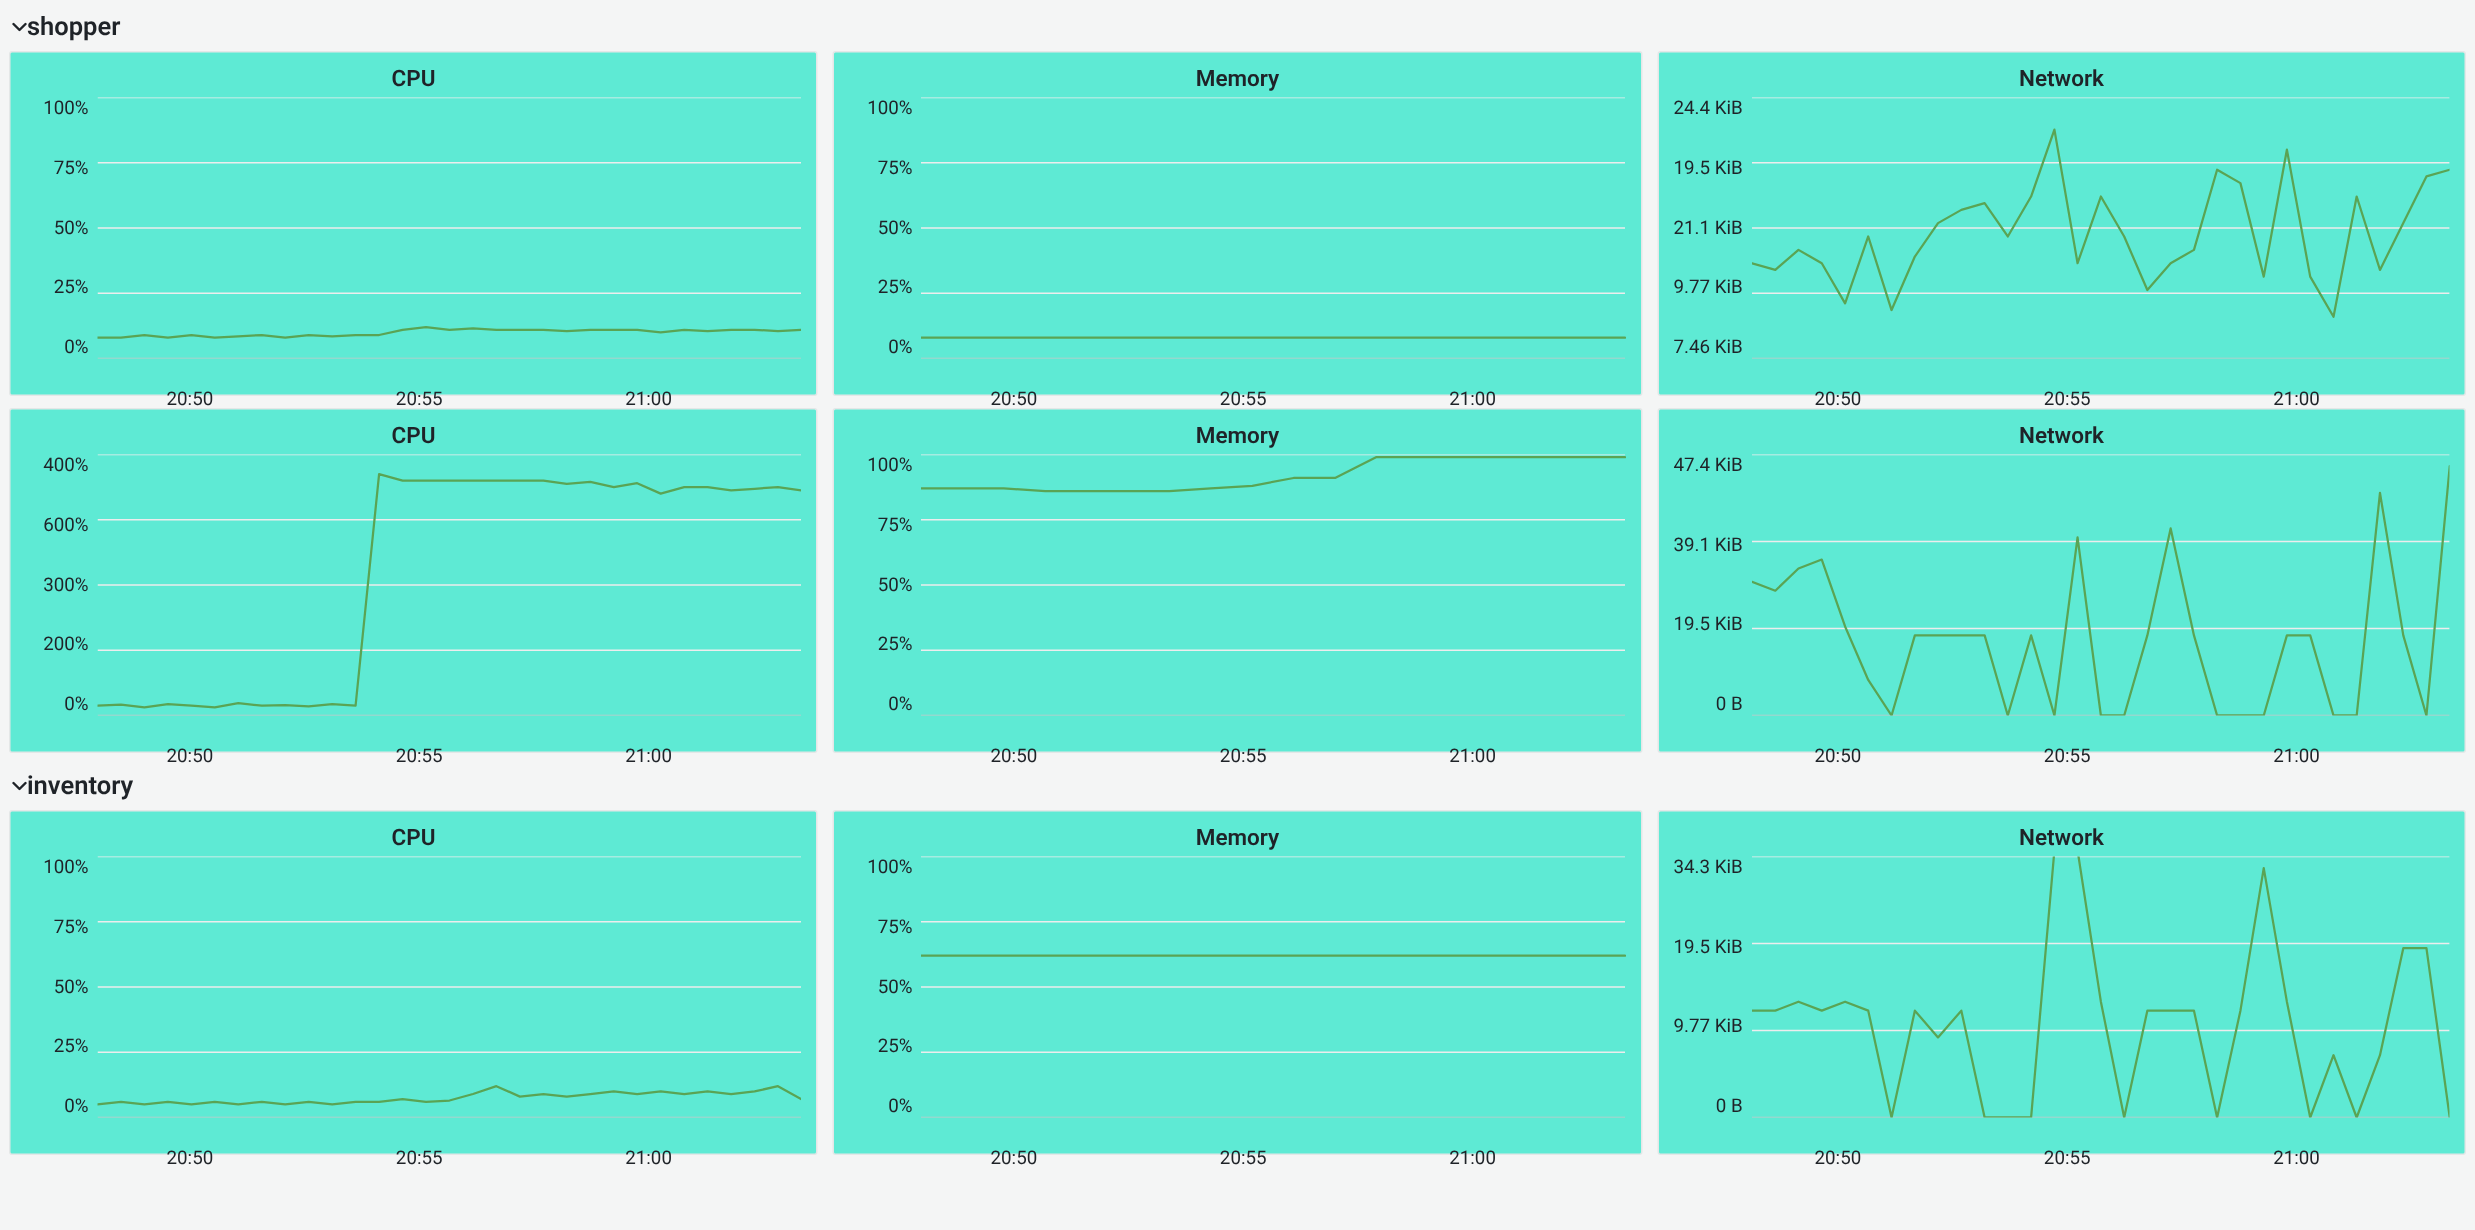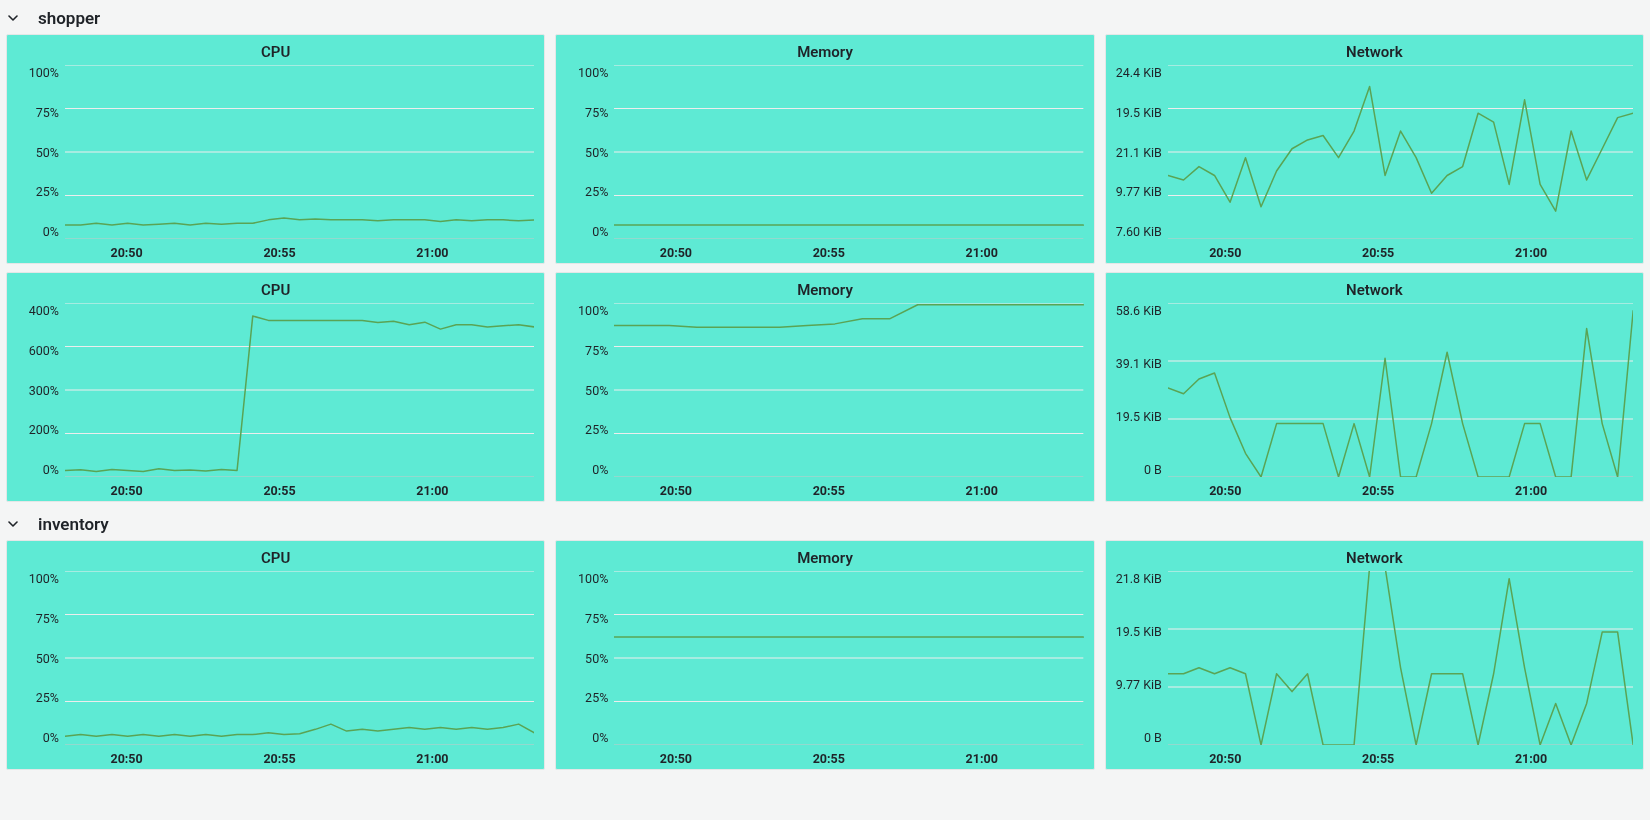--- a/index.html
+++ b/index.html
@@ -8,21 +8,21 @@
     background: #f4f5f5;
     color: #1f2328;
     font-size: 14px;
     padding: 4px 6px;
     width: 1650px;
   }
   .section { margin-bottom: 8px; }
   .section-header {
     display: flex;
     align-items: center;
-    gap: 20px;
+    gap: 0;
     padding: 4px 2px 6px 2px;
     font-size: 17px;
     font-weight: 600;
     cursor: pointer;
   }
   .chevron {
     display: inline-block;
     width: 10px;
     height: 10px;
   }
@@ -99,22 +99,21 @@
   }
   .x-axis-pad { min-width: 54px; }
   .x-axis-labels {
     flex: 1;
     position: relative;
     height: 16px;
   }
   .x-tick {
     position: absolute;
     transform: translateX(-50%);
-    top: 2px;
-    font-weight: bold;
+    top: 16px;
   }
 </style>
 </head>
 <body>
 
 <div id="sections-root">
     <div class="section">
       <div class="section-header">
         <span class="chevron">
           <svg width="10" height="10" viewBox="0 0 10 10">
@@ -190,21 +189,21 @@
         </div>
         <div class="panel">
           <div class="panel-title">Network</div>
           <div class="chart-area">
             <div class="plot-zone">
               <div class="y-axis">
                 <span>24.4 KiB</span>
                 <span>19.5 KiB</span>
                 <span>21.1 KiB</span>
                 <span>9.77 KiB</span>
-                <span>7.60 KiB</span>
+                <span>7.46 KiB</span>
               </div>
               <div class="plot-svg-wrap">
                 <svg class="plot-svg" viewBox="0 0 440 160" preserveAspectRatio="none">
                   <line x1="0" x2="440" y1="0" y2="0" class="grid-line"></line>
                   <line x1="0" x2="440" y1="40" y2="40" class="grid-line"></line>
                   <line x1="0" x2="440" y1="80" y2="80" class="grid-line"></line>
                   <line x1="0" x2="440" y1="120" y2="120" class="grid-line"></line>
                   <line x1="0" x2="440" y1="160" y2="160" class="axis-line"></line>
                   <path d="M0.0 101.6 L14.7 105.7 L29.3 93.4 L44.0 101.6 L58.7 126.2 L73.3 85.2 L88.0 130.3 L102.7 97.5 L117.3 77.0 L132.0 68.9 L146.7 64.8 L161.3 85.2 L176.0 60.7 L190.7 19.7 L205.3 101.6 L220.0 60.7 L234.7 85.2 L249.3 118.0 L264.0 101.6 L278.7 93.4 L293.3 44.3 L308.0 52.5 L322.7 109.8 L337.3 32.0 L352.0 109.8 L366.7 134.4 L381.3 60.7 L396.0 105.7 L410.7 77.0 L425.3 48.4 L440.0 44.3 " class="data-line" vector-effect="non-scaling-stroke"></path>
                 </svg>
@@ -286,21 +285,21 @@
                 <span class="x-tick" style="left: 78%;">21:00</span>
               </div>
             </div>
           </div>
         </div>
         <div class="panel">
           <div class="panel-title">Network</div>
           <div class="chart-area">
             <div class="plot-zone">
               <div class="y-axis">
-                <span>58.6 KiB</span>
+                <span>47.4 KiB</span>
                 <span>39.1 KiB</span>
                 <span>19.5 KiB</span>
                 <span>0 B</span>
               </div>
               <div class="plot-svg-wrap">
                 <svg class="plot-svg" viewBox="0 0 440 160" preserveAspectRatio="none">
                   <line x1="0" x2="440" y1="0" y2="0" class="grid-line"></line>
                   <line x1="0" x2="440" y1="53.33333333333333" y2="53.33333333333333" class="grid-line"></line>
                   <line x1="0" x2="440" y1="106.66666666666666" y2="106.66666666666666" class="grid-line"></line>
                   <line x1="0" x2="440" y1="160" y2="160" class="axis-line"></line>
@@ -392,21 +391,21 @@
                 <span class="x-tick" style="left: 78%;">21:00</span>
               </div>
             </div>
           </div>
         </div>
         <div class="panel">
           <div class="panel-title">Network</div>
           <div class="chart-area">
             <div class="plot-zone">
               <div class="y-axis">
-                <span>21.8 KiB</span>
+                <span>34.3 KiB</span>
                 <span>19.5 KiB</span>
                 <span>9.77 KiB</span>
                 <span>0 B</span>
               </div>
               <div class="plot-svg-wrap">
                 <svg class="plot-svg" viewBox="0 0 440 160" preserveAspectRatio="none">
                   <line x1="0" x2="440" y1="0" y2="0" class="grid-line"></line>
                   <line x1="0" x2="440" y1="53.33333333333333" y2="53.33333333333333" class="grid-line"></line>
                   <line x1="0" x2="440" y1="106.66666666666666" y2="106.66666666666666" class="grid-line"></line>
                   <line x1="0" x2="440" y1="160" y2="160" class="axis-line"></line>

